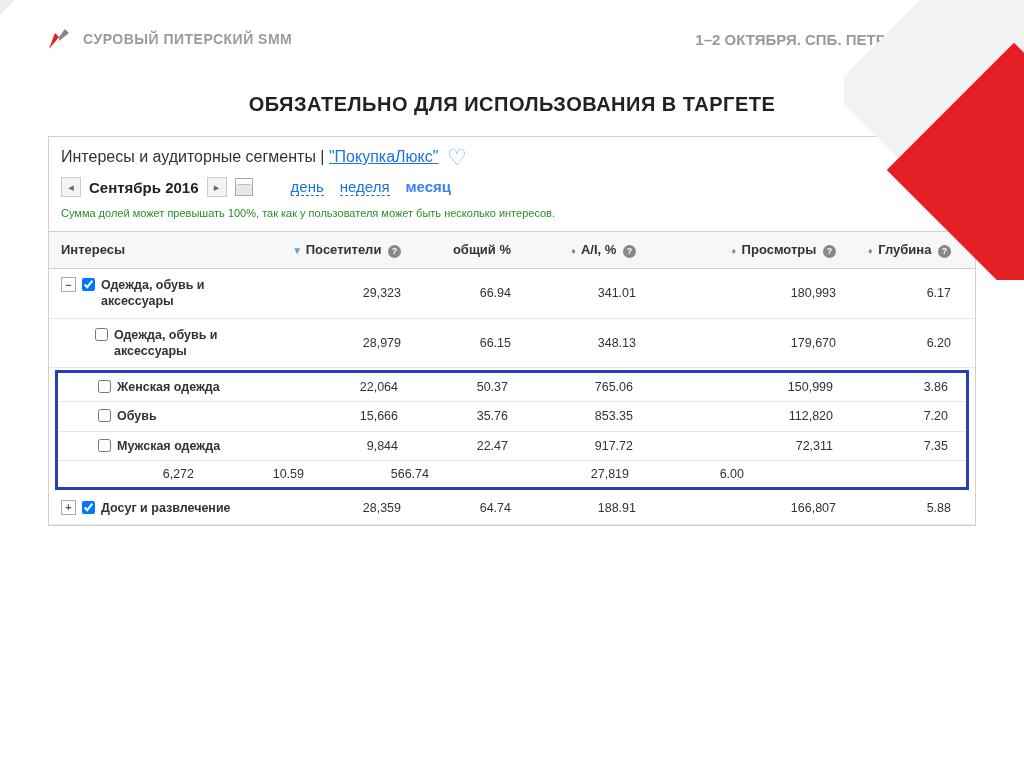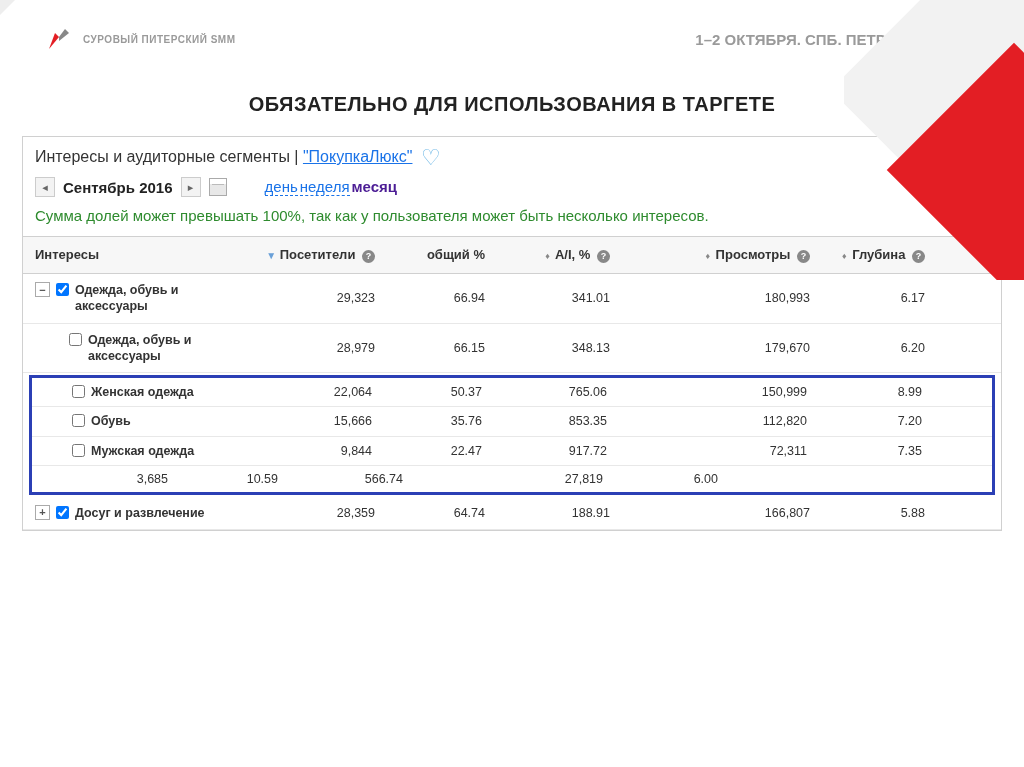--- a/index.html
+++ b/index.html
@@ -1,46 +1,46 @@
 <!DOCTYPE html>
 <html><head>
 <meta charset="utf-8">
 <style>
 * { box-sizing: border-box; margin: 0; padding: 0; }
 body { font-family: Arial, sans-serif; background: #fff; width: 1024px; height: 767px; position: relative; overflow: hidden; }
 
 .slide-header { display: flex; justify-content: space-between; align-items: center; padding: 25px 45px 10px 45px; }
 .brand { display: flex; align-items: center; gap: 10px; }
 .brand-logo { width: 28px; height: 28px; position: relative; }
-.brand-text { color: #9a9a9a; font-size: 10px; font-weight: bold; letter-spacing: 0.5px; }
+.brand-text { color: #9a9a9a; font-size: 14px; font-weight: bold; letter-spacing: 0.5px; }
 .date-venue { color: #9a9a9a; font-size: 15px; font-weight: bold; }
 
 .corner-left { position: absolute; left: -10px; top: -10px; width: 0; height: 0; border-style: solid; border-width: 35px 35px 0 0; border-color: #eee transparent transparent transparent; }
 .corner-right { position: absolute; right: 0; top: 0; width: 180px; height: 280px; overflow: hidden; pointer-events: none; }
 .corner-right::before { content: ""; position: absolute; right: -120px; top: -40px; width: 260px; height: 260px; background: #f2f2f2; transform: rotate(45deg); }
 .corner-right::after { content: ""; position: absolute; right: -80px; top: 80px; width: 180px; height: 180px; background: #e31e24; transform: rotate(45deg); }
 
 .slide-title { text-align: center; font-size: 20px; font-weight: bold; color: #222; margin: 30px 0 20px 0; letter-spacing: 0.5px; }
 
-.report-panel { margin: 0 22px; border: 1px solid #d0d0d0; background: #fff; font-size: 13px; }
+.report-panel { margin: 0 48px; border: 1px solid #d0d0d0; background: #fff; font-size: 13px; }
 .report-top { padding: 8px 12px 4px 12px; }
 .bc { font-size: 16px; }
 .bc-label { color: #333; }
 .bc-link { color: #1a73e8; text-decoration: underline; cursor: pointer; }
 .fav-icon { color: #6fb8e6; font-size: 22px; vertical-align: middle; margin-left: 4px; cursor: pointer; }
 
 .date-row { display: flex; align-items: center; gap: 8px; margin-top: 6px; font-size: 15px; }
 .nav-btn { width: 20px; height: 20px; background: #f3f3f3; border: 1px solid #ccc; display: inline-flex; align-items: center; justify-content: center; cursor: pointer; color: #666; font-size: 11px; }
 .period { font-weight: bold; color: #222; }
 .cal-icon { width: 18px; height: 18px; cursor: pointer; display: inline-block; background: linear-gradient(#fff 30%, #e8e8e8 30%); border: 1px solid #aaa; position: relative; }
 .cal-icon::before { content:""; position:absolute; left:2px; right:2px; top:5px; height:1px; background:#bbb; }
-.gran { margin-left: 30px; display: flex; gap: 2px; }
+.gran { margin-left: 30px; display: flex; gap: 16px; }
 .gran span { color: #1a73e8; border-bottom: 1px dashed #1a73e8; cursor: pointer; }
-.gran span.active { color: #4c1d95; font-weight: bold; border-bottom: none; }
-.note { color: #2e8b2e; font-size: 15px; margin-top: 10px; }
+.gran span.active { color: #3b82f6; font-weight: bold; border-bottom: none; }
+.note { color: #2e8b2e; font-size: 11px; margin-top: 10px; }
 
 .table-wrap { margin-top: 8px; }
 .thead { background: #f7f7f7; border-top: 1px solid #d0d0d0; border-bottom: 1px solid #d0d0d0; display: flex; padding: 10px 12px; font-weight: bold; font-size: 13px; color: #333; }
 .col-name { width: 210px; display: flex; align-items: flex-start; }
 .col-vis { width: 130px; text-align: right; }
 .col-pct { width: 110px; text-align: right; }
 .col-al { width: 125px; text-align: right; }
 .col-views { width: 200px; text-align: right; }
 .col-depth { width: 115px; text-align: right; }
 .sort-arrow { color: #6aa0d8; margin-left: 4px; font-size: 10px; }
@@ -157,21 +157,21 @@
         <div class="highlight-box">
           <div class="row">
             <div class="col-name sub">
               <input type="checkbox" class="chk" style="">
               <span class="name-text">Женская одежда</span>
             </div>
             <div class="col-vis">22,064</div>
             <div class="col-pct">50.37</div>
             <div class="col-al">765.06</div>
             <div class="col-views">150,999</div>
-            <div class="col-depth">8.99</div>
+            <div class="col-depth">3.86</div>
           </div>
           <div class="row">
             <div class="col-name sub">
               <input type="checkbox" class="chk" style="">
               <span class="name-text">Обувь</span>
             </div>
             <div class="col-vis">15,666</div>
             <div class="col-pct">35.76</div>
             <div class="col-al">853.35</div>
             <div class="col-views">112,820</div>
@@ -182,21 +182,21 @@
               <input type="checkbox" class="chk" style="">
               <span class="name-text">Мужская одежда</span>
             </div>
             <div class="col-vis">9,844</div>
             <div class="col-pct">22.47</div>
             <div class="col-al">917.72</div>
             <div class="col-views">72,311</div>
             <div class="col-depth">7.35</div>
           </div>
           <div class="row">
-            <div class="col-vis">3,685</div>
+            <div class="col-vis">6,272</div>
             <div class="col-pct">10.59</div>
             <div class="col-al">566.74</div>
             <div class="col-views">27,819</div>
             <div class="col-depth">6.00</div>
           </div>
         </div>
         <div class="row">
           <div class="col-name">
             <span class="expand-btn">+</span>
             <input type="checkbox" class="chk" checked="" style="">

